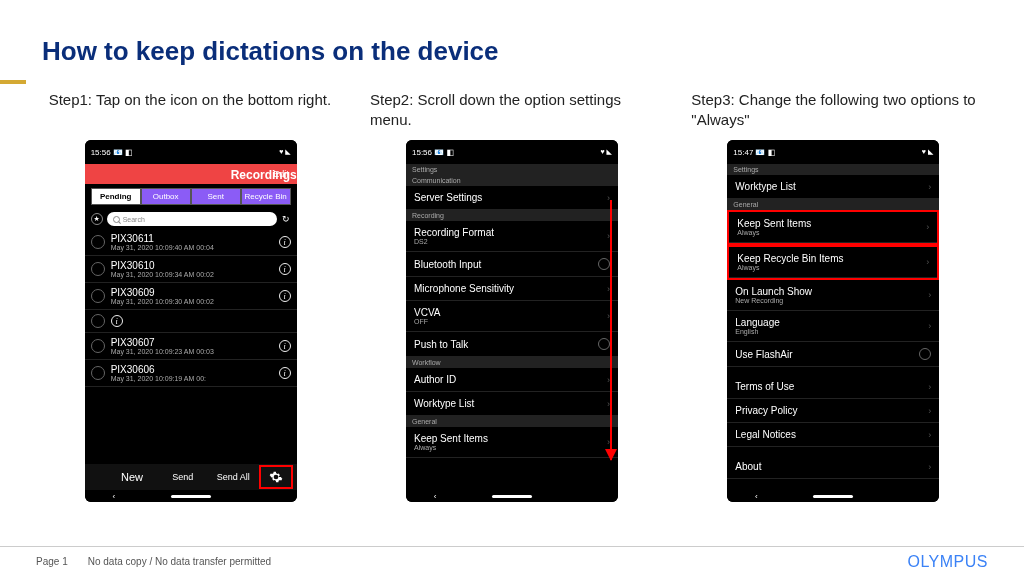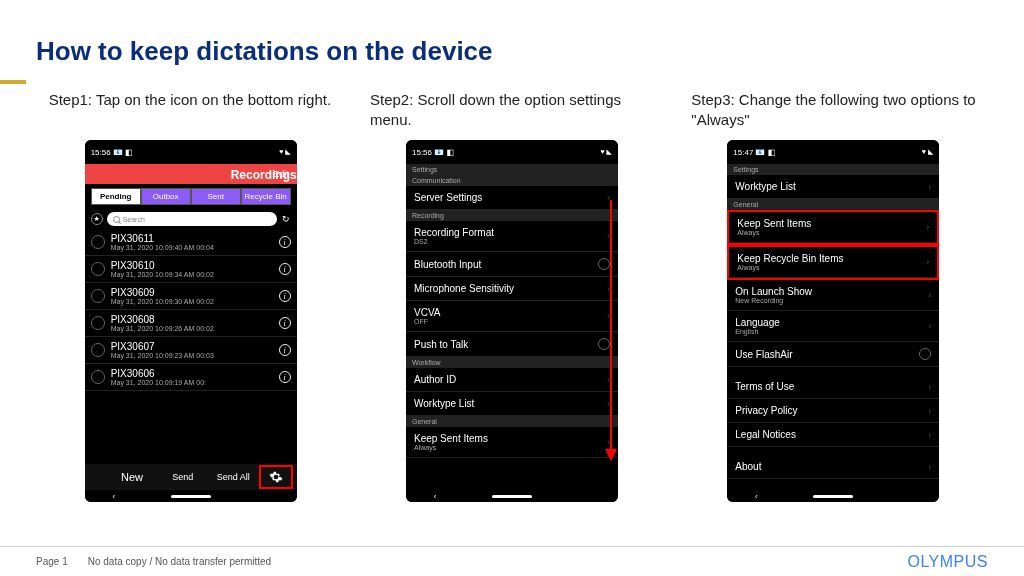--- a/index.html
+++ b/index.html
@@ -1,17 +1,17 @@
 <!DOCTYPE html>
 <html><head>
 <meta charset="utf-8">
 <style>
   * { box-sizing: border-box; margin: 0; padding: 0; }
   body { font-family: Arial, Helvetica, sans-serif; background: #fff; width: 1024px; height: 576px; position: relative; overflow: hidden; }
-  .title { color: #0a2e7a; font-size: 26px; font-weight: bold; position: absolute; top: 36px; left: 36px; }
+  .title { color: #0a2e7a; font-size: 26px; font-weight: bold; position: absolute; top: 36px; left: 42px; }
   .gold-bar { position: absolute; top: 80px; left: 0; width: 26px; height: 4px; background: #d4a933; }
   .steps { display: flex; position: absolute; top: 90px; left: 0; right: 0; justify-content: space-around; padding: 0 30px; }
   .step { width: 300px; }
   .step-text { font-size: 15px; color: #222; margin-bottom: 10px; line-height: 1.3; min-height: 40px; padding-left: 8px; }
   .phone { width: 212px; height: 362px; background: #000; border-radius: 6px; margin: 0 auto; position: relative; color: #fff; font-size: 9px; overflow: hidden; }
   .statusbar { height: 14px; display: flex; justify-content: space-between; align-items: center; padding: 12px 6px; font-size: 8px; background: #000; }
   .statusbar .right { font-size: 7px; }
   .screen-title { text-align: right; font-size: 12px; font-weight: bold; padding: 4px 0 2px; background: #ef4444; position: relative; }
   .edit { position: absolute; right: 8px; top: 5px; font-size: 9px; font-weight: normal; margin-left: 48px; }
   .tabs { display: flex; padding: 4px 6px; gap: 0; }
@@ -108,24 +108,20 @@
         <div class="item">
             <div class="radio"></div>
             <div class="item-main">
               <div class="item-title">PIX30609</div>
               <div class="item-sub">May 31, 2020 10:09:30 AM   00:02</div>
             </div>
             <div class="info">i</div>
           </div>
         <div class="item">
             <div class="radio"></div>
-            <div class="item-main">
-              <div class="item-title">PIX30608</div>
-              <div class="item-sub">May 31, 2020 10:09:26 AM   00:02</div>
-            </div>
             <div class="info">i</div>
           </div>
         <div class="item">
             <div class="radio"></div>
             <div class="item-main">
               <div class="item-title">PIX30607</div>
               <div class="item-sub">May 31, 2020 10:09:23 AM   00:03</div>
             </div>
             <div class="info">i</div>
           </div>

